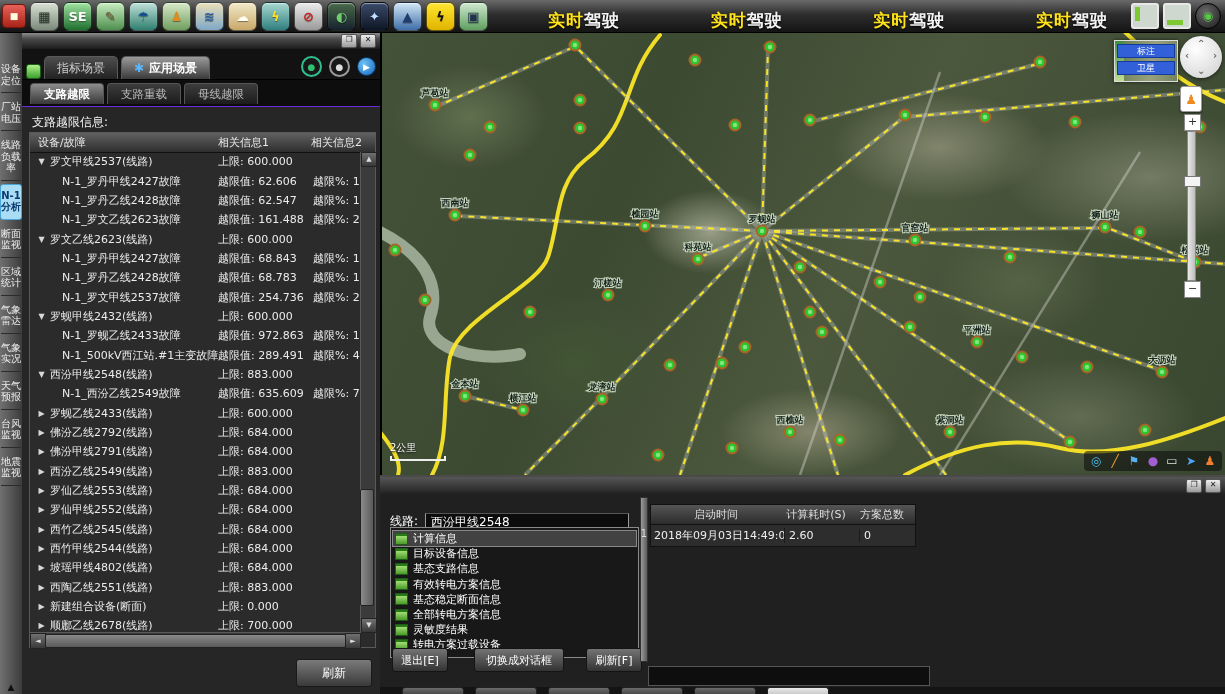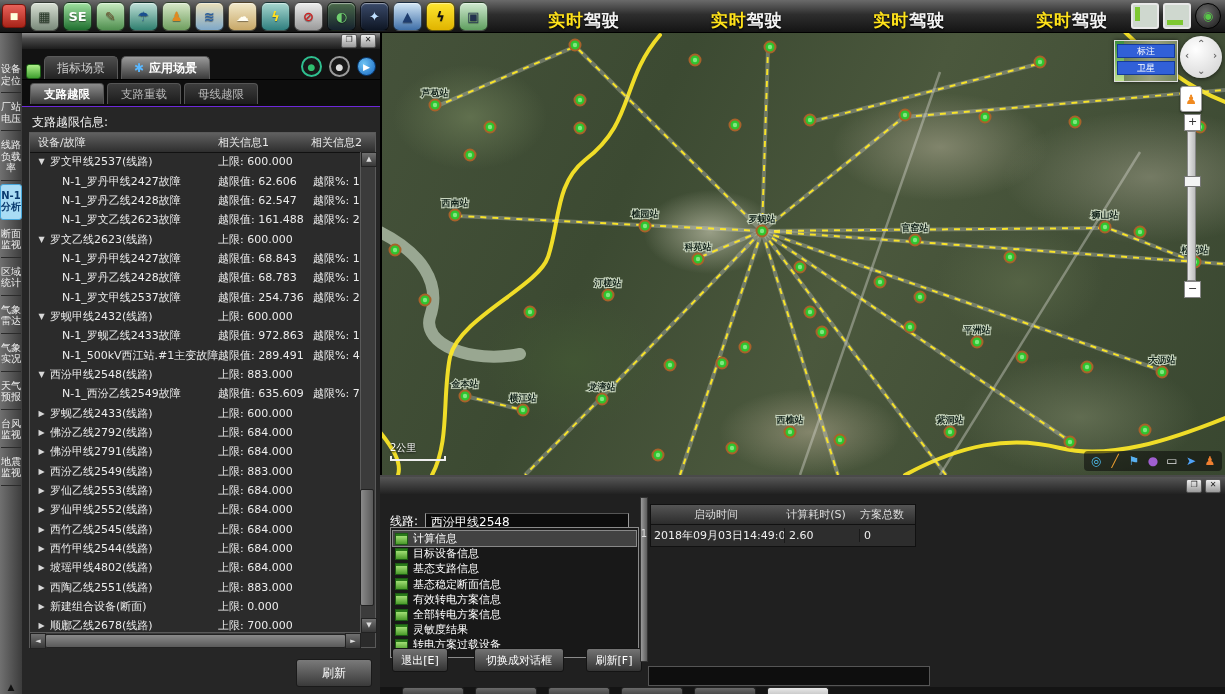--- a/index.html
+++ b/index.html
@@ -662,25 +662,25 @@
       <div class="cl-item">
         <span class="cl-ic"></span>
         <span>目标设备信息</span>
       </div>
       <div class="cl-item">
         <span class="cl-ic"></span>
         <span>基态支路信息</span>
       </div>
       <div class="cl-item">
         <span class="cl-ic"></span>
-        <span>基态稳定断面信息</span>
+        <span>有效转电方案信息</span>
       </div>
       <div class="cl-item">
         <span class="cl-ic"></span>
-        <span>有效转电方案信息</span>
+        <span>基态稳定断面信息</span>
       </div>
       <div class="cl-item">
         <span class="cl-ic"></span>
         <span>全部转电方案信息</span>
       </div>
       <div class="cl-item">
         <span class="cl-ic"></span>
         <span>灵敏度结果</span>
       </div>
       <div class="cl-item">

